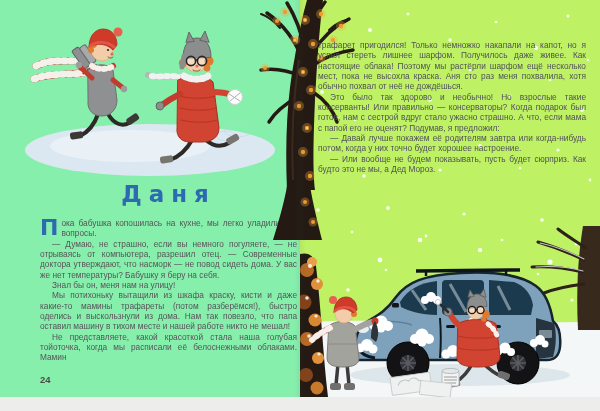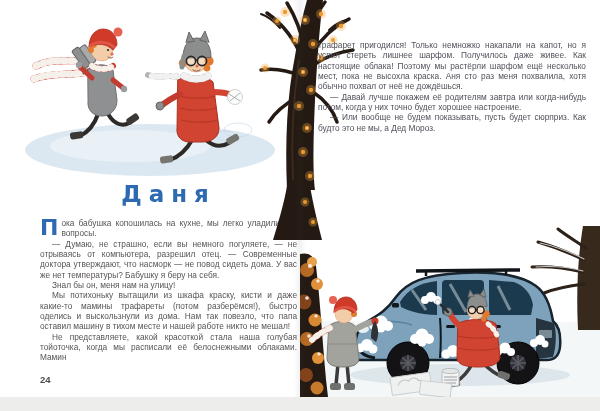--- a/index.html
+++ b/index.html
@@ -1,21 +1,21 @@
 <!DOCTYPE html>
 <html lang="ru"><head>
 <meta charset="utf-8">
 <style>
   html,body{margin:0;padding:0;}
   body{width:600px;height:411px;background:#ededeb;font-family:"Liberation Sans",sans-serif;overflow:hidden;}
   .stage{position:relative;width:600px;height:411px;}
   .spread{position:relative;width:600px;height:397px;box-shadow:0 2px 5px rgba(0,0,0,.2);display:flex;}
   .page{position:relative;width:300px;height:397px;overflow:hidden;}
-  .page-left{background:#ffffff;}
-  .page-right{background:#ffffff;}
+  .page-left{background:#86efac;}
+  .page-right{background:#bef264;}
   .gutter-shade{position:absolute;left:294px;top:0;width:12px;height:397px;
     background:linear-gradient(90deg,rgba(0,0,0,0) 0%,rgba(60,60,70,.07) 50%,rgba(0,0,0,0) 100%);pointer-events:none;}
   .illus{position:absolute;pointer-events:none;}
   .illus-left{left:0;top:0;}
   .illus-car{left:0;top:226px;}
   .snow-layer{left:0;top:0;}
   .gutter-art{position:absolute;left:225px;top:0;pointer-events:none;}
   .left-body{position:absolute;left:40px;top:181px;width:257px;}
   .chapter-title{margin:0 0 11px 0;text-align:center;font-size:23px;font-weight:bold;
     letter-spacing:7px;color:#2e6ab1;font-family:"DejaVu Sans",sans-serif;}
@@ -187,20 +187,21 @@
             <circle cx="272" cy="300" r="1.6"></circle>
             <circle cx="120" cy="240" r="2.3"></circle>
           <circle cx="80" cy="260" r="2.4"></circle>
             <circle cx="180" cy="250" r="2.2"></circle>
             <circle cx="250" cy="262" r="2.6"></circle>
         </g>
       </svg>
 
       <div class="right-body bodytext">
         <p class="no-indent">трафарет пригодился! Только немножко накапали на капот, но я успел стереть лишнее шарфом. Получилось даже живее. Как настоящие облака! Поэтому мы растёрли шарфом ещё несколько мест, пока не высохла краска. Аня сто раз меня похвалила, хотя обычно похвал от неё не дождёшься.</p>
+        <p>Это было так здорово и необычно! Но взрослые такие консерванты! Или правильно — консерваторы? Когда подарок был готов, нам с сестрой вдруг стало ужасно страшно. А что, если мама с папой его не оценят? Подумав, я предложил:</p>
         <p>— Давай лучше покажем её родителям завтра или когда-нибудь потом, когда у них точно будет хорошее настроение.</p>
         <p>— Или вообще не будем показывать, пусть будет сюрприз. Как будто это не мы, а Дед Мороз.</p>
       </div>
 
       <svg class="illus illus-car" width="300" height="171" viewBox="0 0 300 171">
 
         <path d="M0,98 C40,92 80,97 120,94 C180,91 240,99 300,95 L300,171 L0,171 Z" fill="#f4f7f8"></path>
 
         <g stroke-linecap="round">
           <path d="M278,104 C276,64 278,30 283,0 L300,0 L300,104 Z" fill="#38291d"></path>

